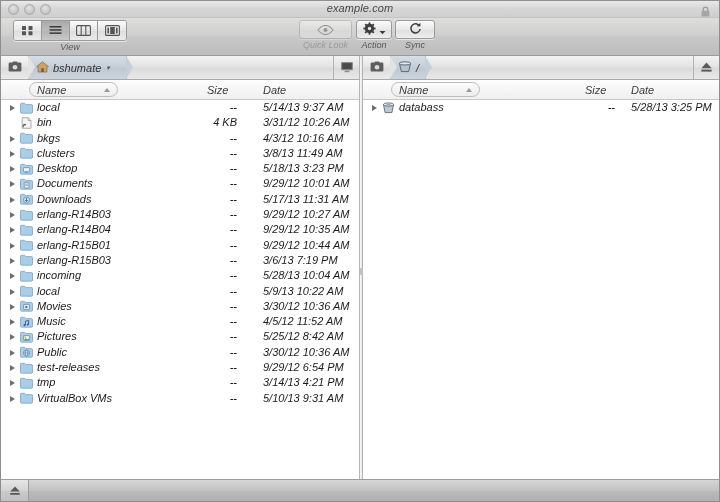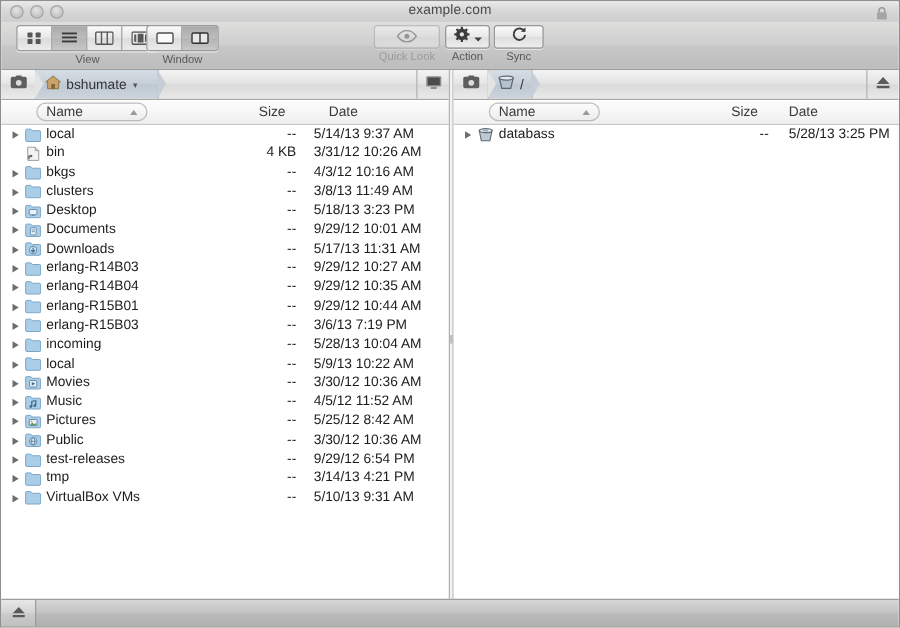--- a/index.html
+++ b/index.html
@@ -17,20 +17,21 @@
   .window {
     position: relative;
     width: 720px;
     height: 502px;
     overflow: hidden;
     background: #ffffff;
     border: 1px solid #8e8e8e;
     box-sizing: border-box;
     display: flex;
     flex-direction: column;
+    font-style: italic;
   }
 
   
   .titlebar {
     position: relative;
     height: 16px;
     flex: 0 0 16px;
     background: linear-gradient(to bottom, #e9e9e9 0%, #d6d6d6 50%, #cfcfcf 100%);
     border-bottom: 1px solid #c3c3c3;
   }
@@ -311,21 +312,21 @@
     line-height: 15.3px;
     white-space: nowrap;
     color: #1c1c1c;
   }
 
   
   .pane.left  .colhead .h-name { left: 28px; }
   .pane.left  .colhead .h-size { left: 206px; }
   .pane.left  .colhead .h-date { left: 262px; }
   .pane.left  .row .fsize { left: 176px; width: 60px; }
-  .pane.left  .row .fdate { left: 250px; }
+  .pane.left  .row .fdate { left: 262px; }
 
   
   .pane.right .colhead .h-name { left: 28px; }
   .pane.right .colhead .h-size { left: 222px; }
   .pane.right .colhead .h-date { left: 268px; }
   .pane.right .row .fsize { left: 192px; width: 60px; }
   .pane.right .row .fdate { left: 268px; }
 
   
   .statusbar {
@@ -399,36 +400,20 @@
             <rect x="0.6" y="0.6" width="13.8" height="9.8" rx="1" fill="none" stroke="#565656" stroke-width="1.1"></rect>
             <rect x="2.4" y="2.6" width="1.6" height="5.8" fill="#565656"></rect>
             <rect x="5.2" y="2.0" width="4.6" height="7" fill="#565656"></rect>
             <rect x="11" y="2.6" width="1.6" height="5.8" fill="#565656"></rect>
           </svg>
         </div>
       </div>
       <div class="tb-caption">View</div>
     </div>
 
-    <div class="tb-group" style="left:116px;">
-      <div class="seg">
-        <div class="segbtn">
-          <svg width="16" height="11" viewBox="0 0 16 11">
-            <rect x="1.6" y="1.4" width="12.8" height="8.2" rx="1" fill="#fafafa" stroke="#4d4d4d" stroke-width="1.1"></rect>
-          </svg>
-        </div>
-        <div class="segbtn on">
-          <svg width="16" height="11" viewBox="0 0 16 11">
-            <rect x="1.6" y="1.4" width="12.8" height="8.2" rx="1" fill="#e8e8e8" stroke="#2f2f2f" stroke-width="1.1"></rect>
-            <line x1="8" y1="1.4" x2="8" y2="9.6" stroke="#2f2f2f" stroke-width="1.1"></line>
-          </svg>
-        </div>
-      </div>
-      <div class="tb-caption">Window</div>
-    </div>
 
     <div class="tb-group" style="left:298px;">
       <div class="pbtn disabled" style="width:53px;">
         <span>
           <svg width="17" height="10" viewBox="0 0 17 10">
             <path d="M1 5c2.4-3.4 5-4.6 7.5-4.6S13.6 1.6 16 5c-2.4 3.4-5 4.6-7.5 4.6S3.4 8.4 1 5z" fill="none" stroke="#4d4d4d" stroke-width="1.1"></path>
             <circle cx="8.5" cy="5" r="2" fill="#4d4d4d"></circle>
           </svg>
         </span>
       </div>

